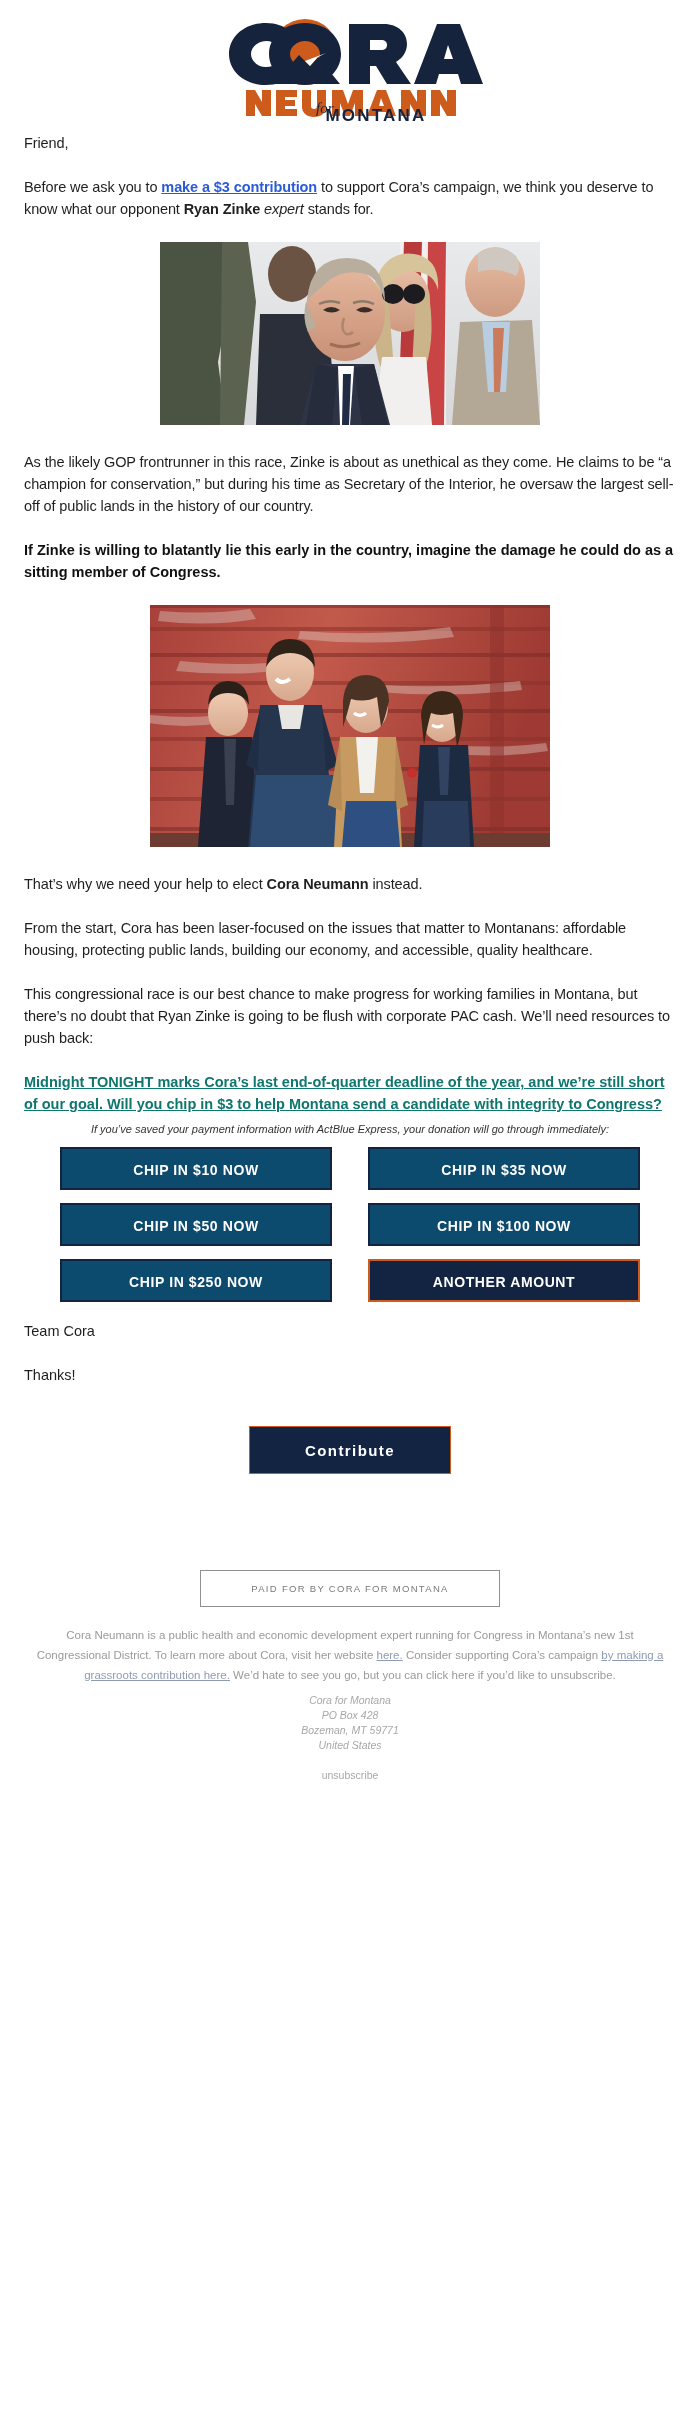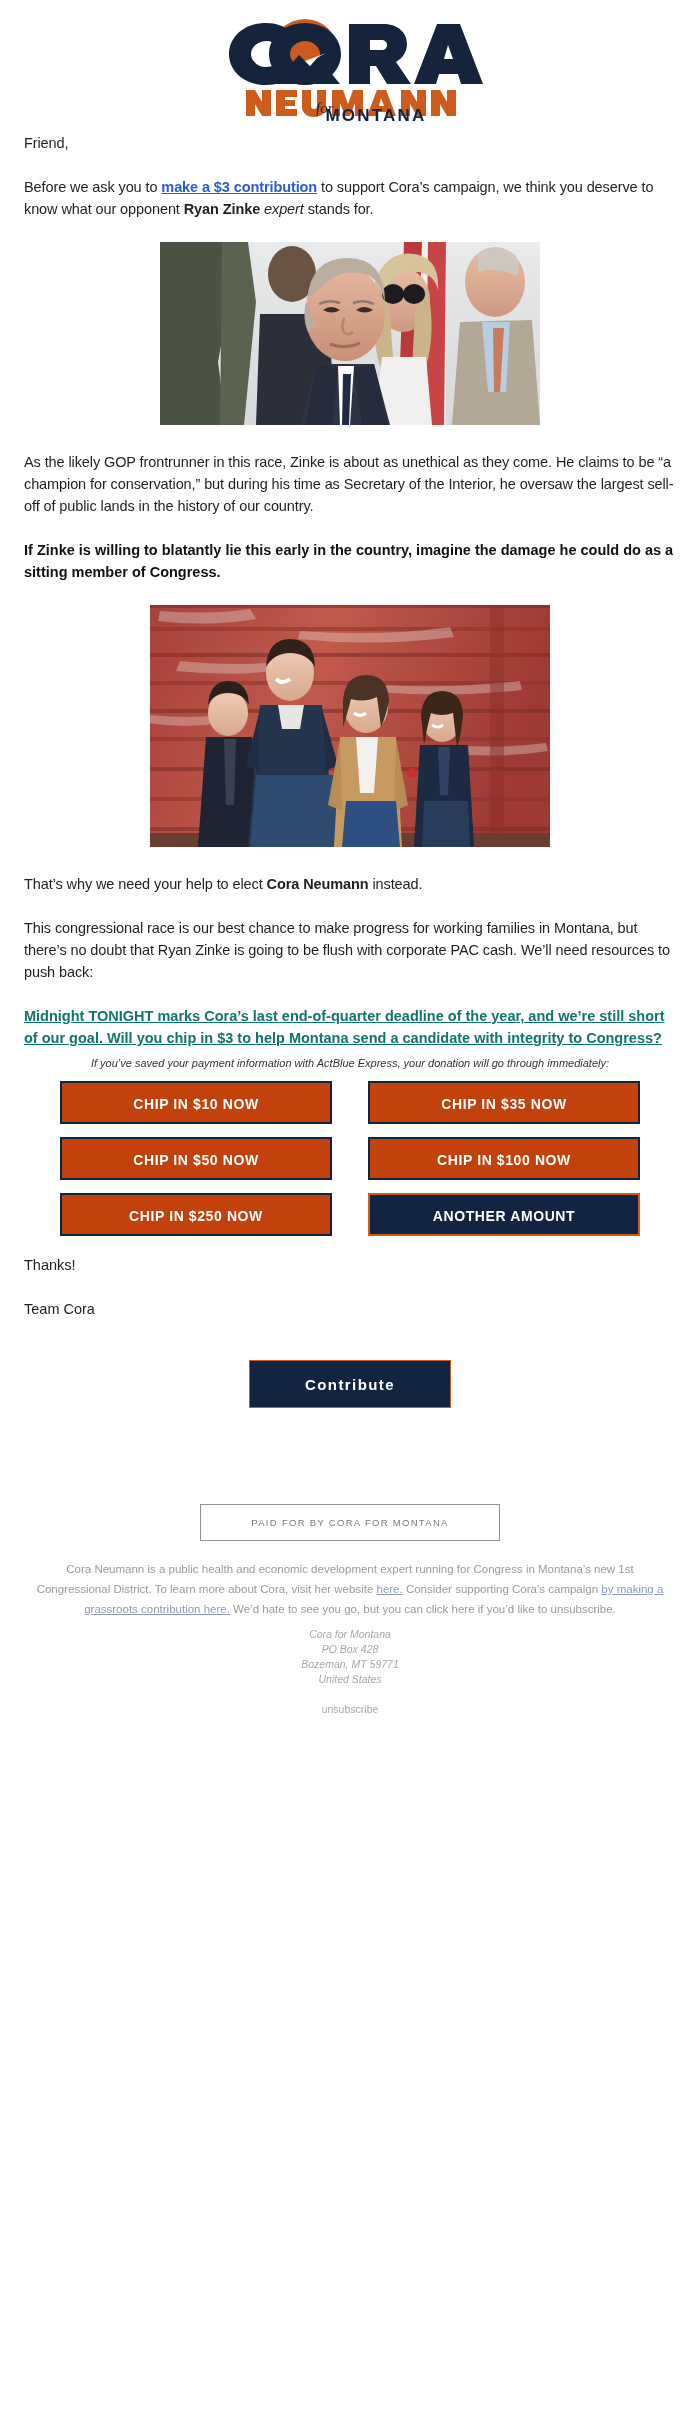--- a/index.html
+++ b/index.html
@@ -113,21 +113,21 @@
     line-height: 43px;
     text-align: center;
     font-size: 14px;
     font-weight: bold;
     letter-spacing: 0.6px;
     text-decoration: none;
     box-sizing: border-box;
     cursor: pointer;
   }
   .donate-btn.orange {
-    background: #c2410c;
+    background: #0c4a6e;
     color: #ffffff;
     border: 2px solid #122441;
   }
   .donate-btn.navy {
     background: #122441;
     color: #ffffff;
     border: 2px solid #cd5c1c;
   }
 
   
@@ -398,20 +398,21 @@
         <path d="M274 196 L318 196 L320 242 L272 242 Z" fill="#2a3c5c"></path>
 
         <circle cx="262" cy="168" r="5" fill="#c4302b"></circle>
       </svg>
     </div>
   </div>
 
   <div class="body-block">
     <p class="para"><span>That’s why we need your help to elect </span><b>Cora Neumann</b><span> instead.</span></p>
 
+    <p class="para">From the start, Cora has been laser-focused on the issues that matter to Montanans: affordable housing, protecting public lands, building our economy, and accessible, quality healthcare.</p>
 
     <p class="para">This congressional race is our best chance to make progress for working families in Montana, but there’s no doubt that Ryan Zinke is going to be flush with corporate PAC cash. We’ll need resources to push back:</p>
 
     <p class="link-para"><a href="#">Midnight TONIGHT marks Cora’s last end-of-quarter deadline of the year, and we’re still short of our goal. Will you chip in $3 to help Montana send a candidate with integrity to Congress?</a></p>
   </div>
 
   <div class="actblue-note">If you’ve saved your payment information with ActBlue Express, your donation will go through immediately:</div>
 
   <div class="donate-grid">
     <div class="donate-row">
@@ -422,22 +423,22 @@
       <a class="donate-btn orange" href="#">CHIP IN $50 NOW</a>
       <a class="donate-btn orange" href="#">CHIP IN $100 NOW</a>
     </div>
     <div class="donate-row">
       <a class="donate-btn orange" href="#">CHIP IN $250 NOW</a>
       <a class="donate-btn navy" href="#">ANOTHER AMOUNT</a>
     </div>
   </div>
 
   <div class="signoff">
+    <p>Team Cora</p>
     <p>Thanks!</p>
-    <p>Team Cora</p>
   </div>
 
   <div class="contribute-wrap">
     <a class="contribute-btn" href="#">Contribute</a>
   </div>
 
   <div class="footer">
     <div class="paid-for-wrap">
       <div class="paid-for">PAID FOR BY CORA FOR MONTANA</div>
     </div>

